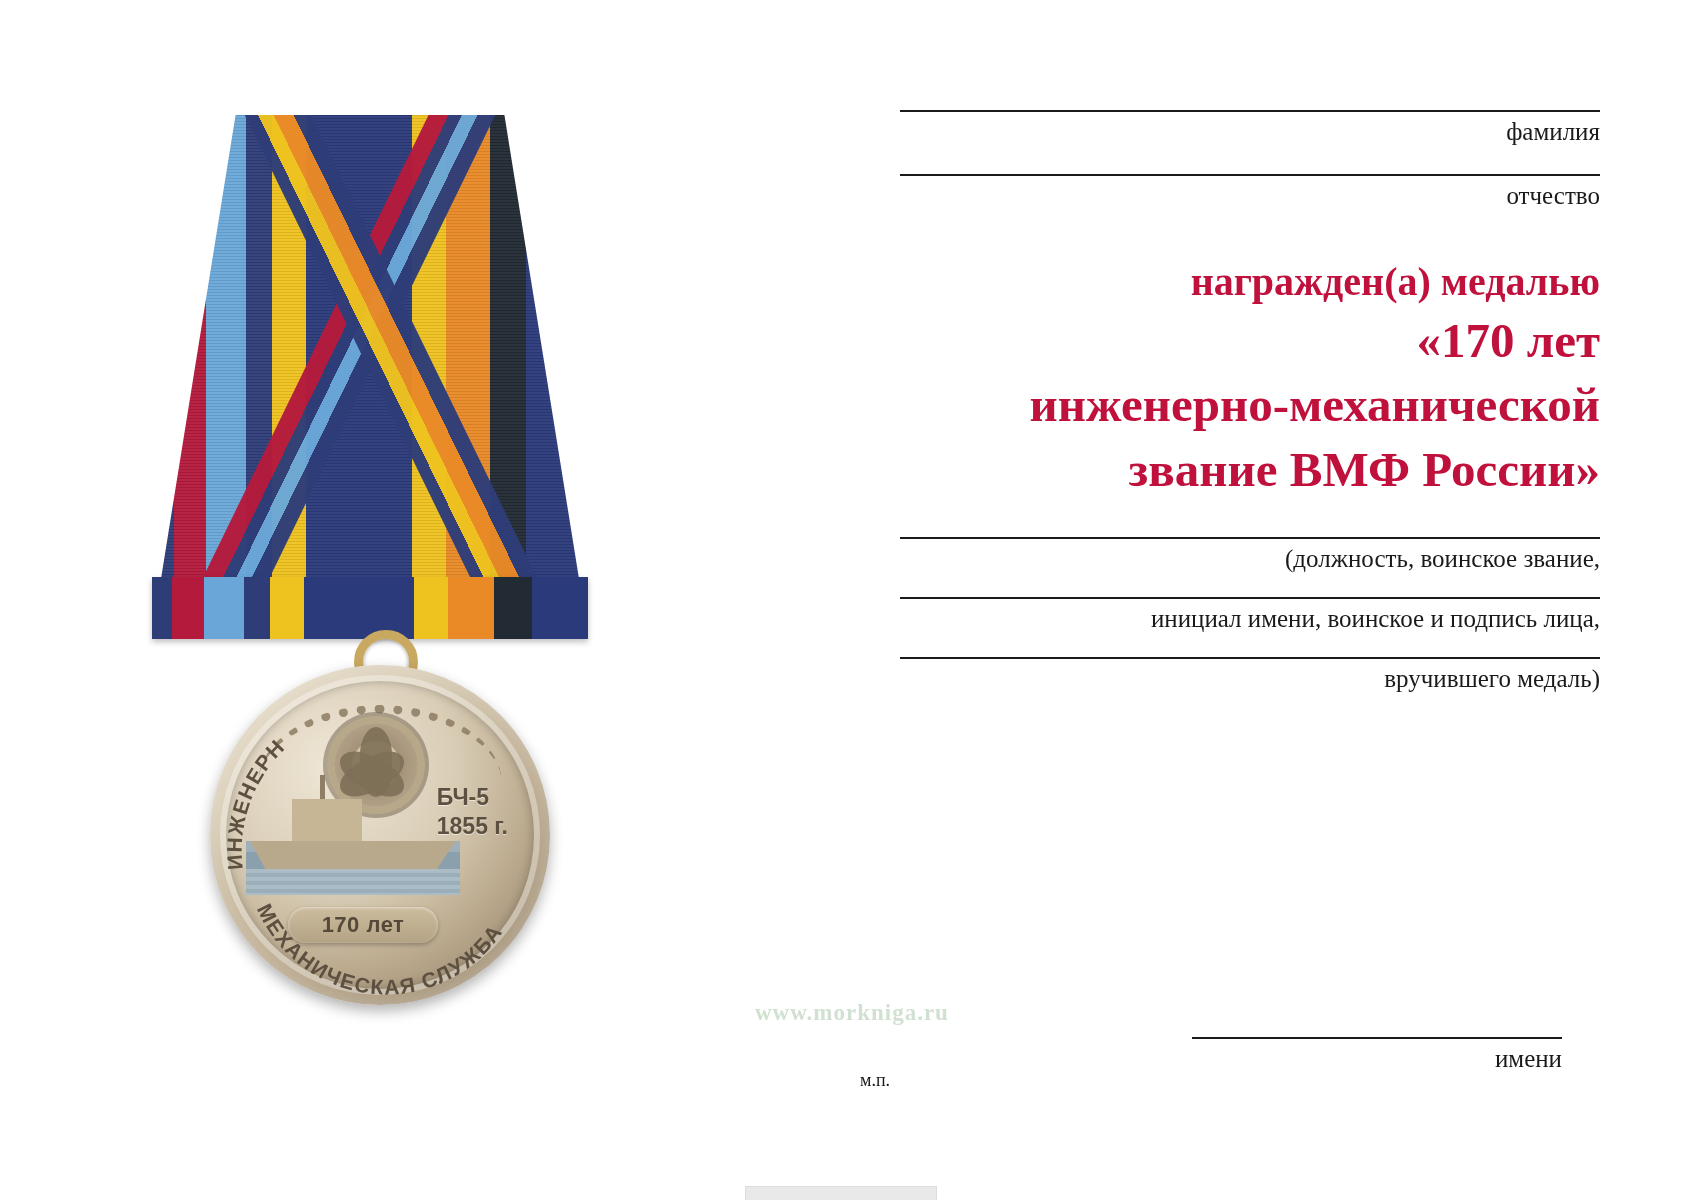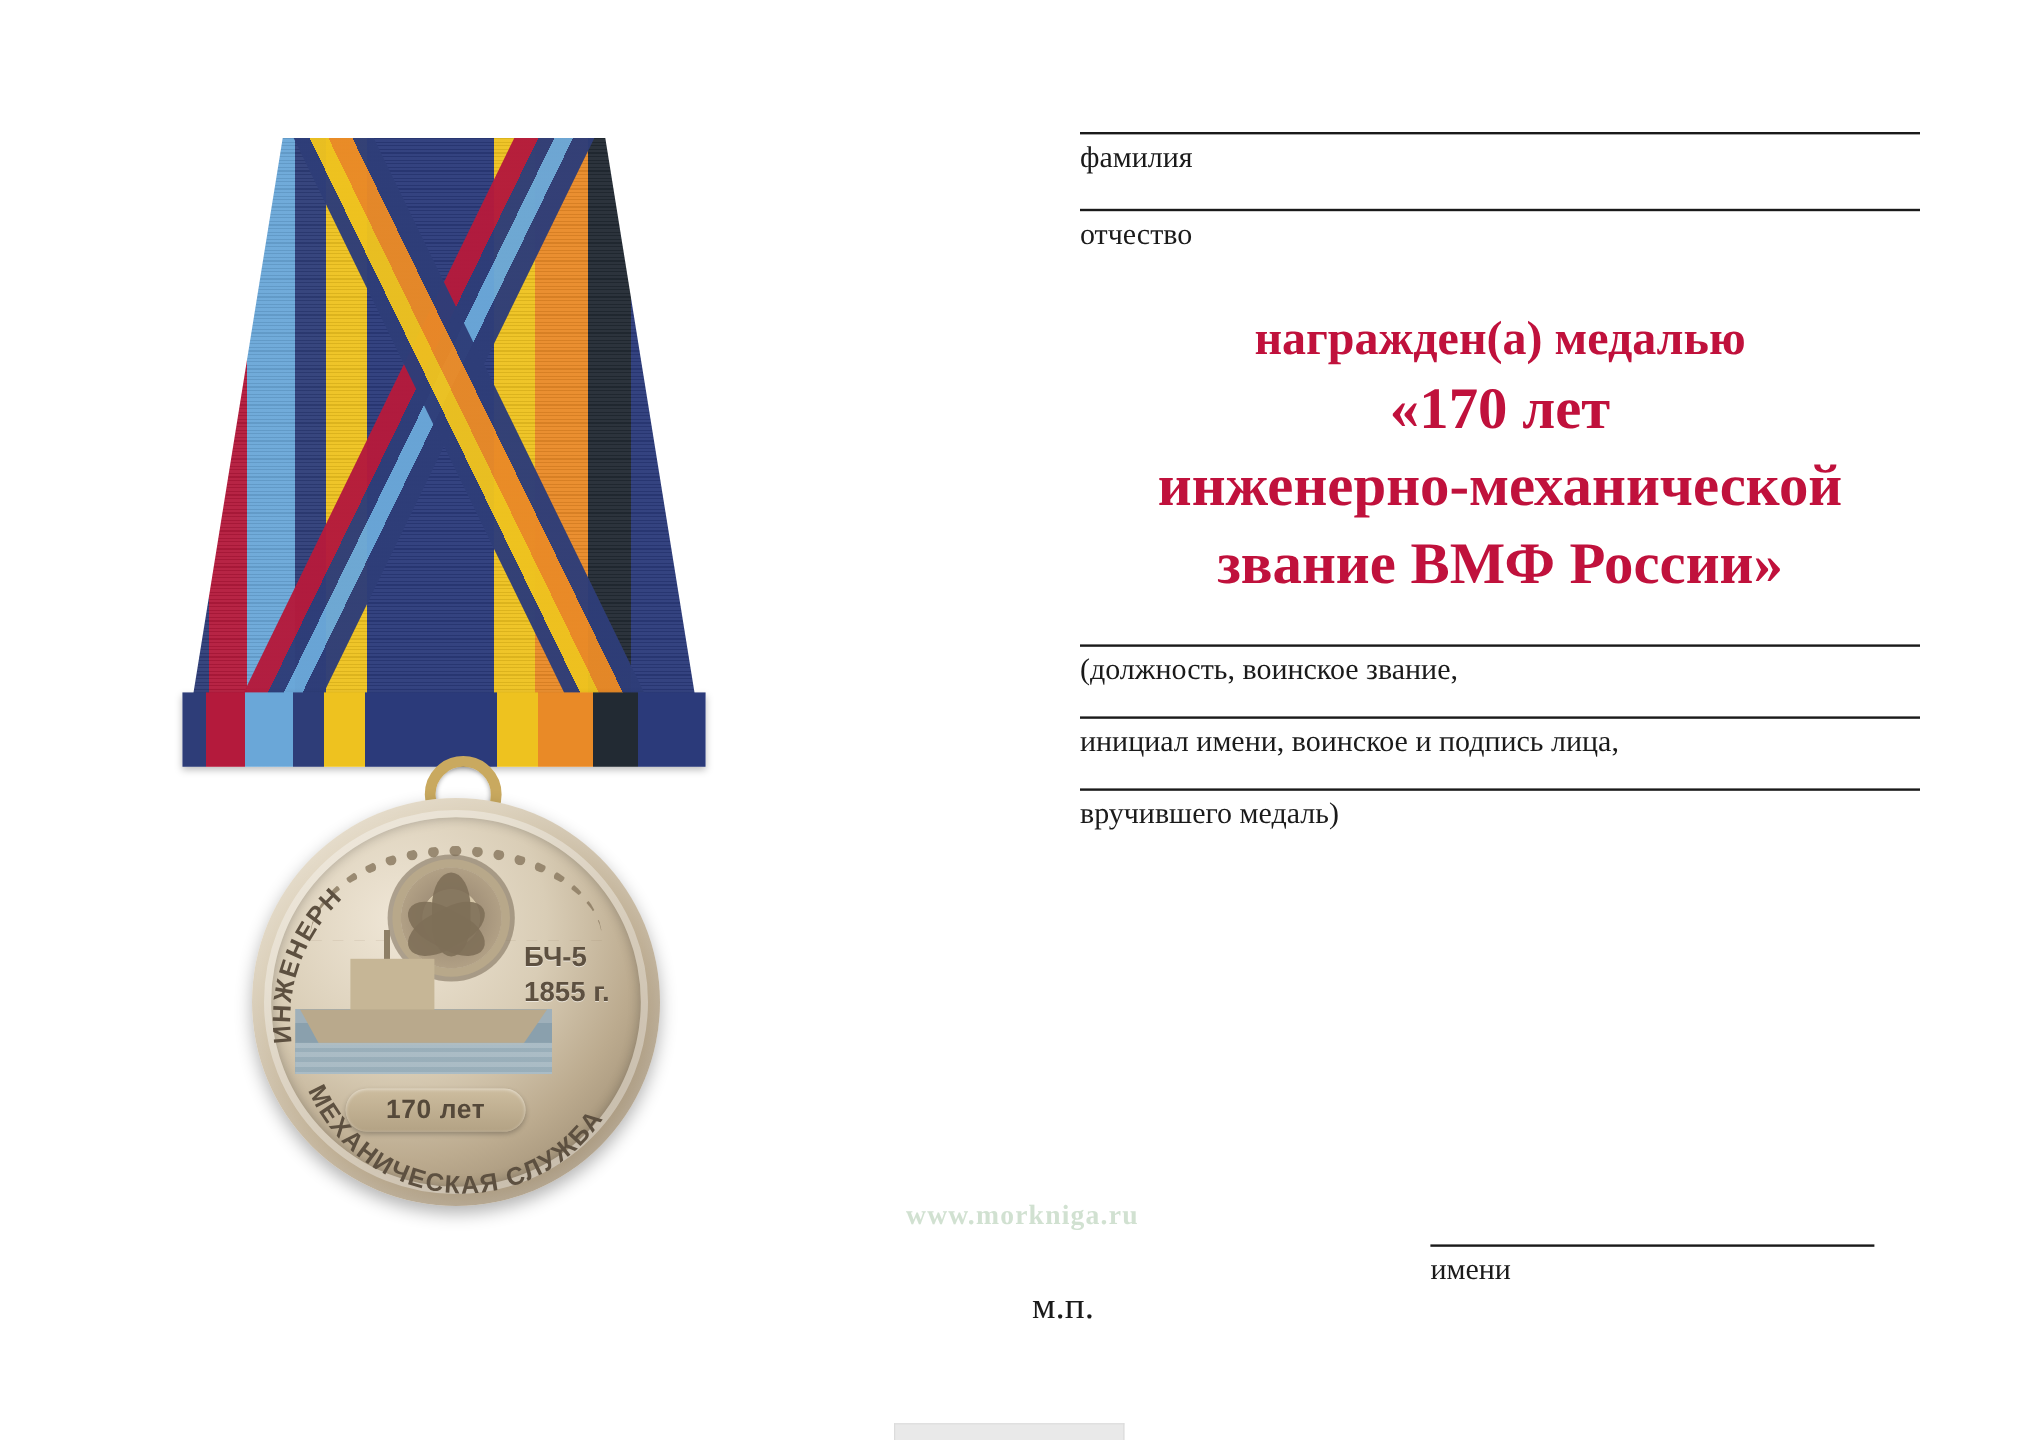--- a/index.html
+++ b/index.html
@@ -241,28 +241,28 @@
   }
   .line-field {
     position: relative;
     margin-bottom: 6px;
   }
   .rule {
     height: 0;
     border-bottom: 2.5px solid #1a1a1a;
   }
   .caption {
-    text-align: left;
+    text-align: right;
     font-size: 25px;
     color: #1a1a1a;
     padding-top: 6px;
     padding-bottom: 22px;
   }
   .award-block {
-    text-align: center;
+    text-align: right;
     color: #c0113c;
     font-weight: bold;
     font-size: 41px;
     line-height: 1.32;
     margin-top: 24px;
     margin-bottom: 34px;
   }
   .award-block .l1 { font-size: 40px; }
   .award-block .l2 { font-size: 49px; }
 
@@ -272,21 +272,21 @@
     position: absolute;
     left: 900px;
     top: 1015px;
     width: 700px;
     height: 80px;
   }
   #mp {
     position:absolute;
     left: -40px;
     top: 55px;
-    font-size: 31px;
+    font-size: 18px;
     color:#1a1a1a;
   }
   #date-field {
     position:absolute;
     right: 38px;
     top: 22px;
     width: 370px;
   }
   #date-field .rule { border-bottom: 2.5px solid #1a1a1a; }
   #date-field .caption { padding-top: 6px; padding-bottom: 0; }

